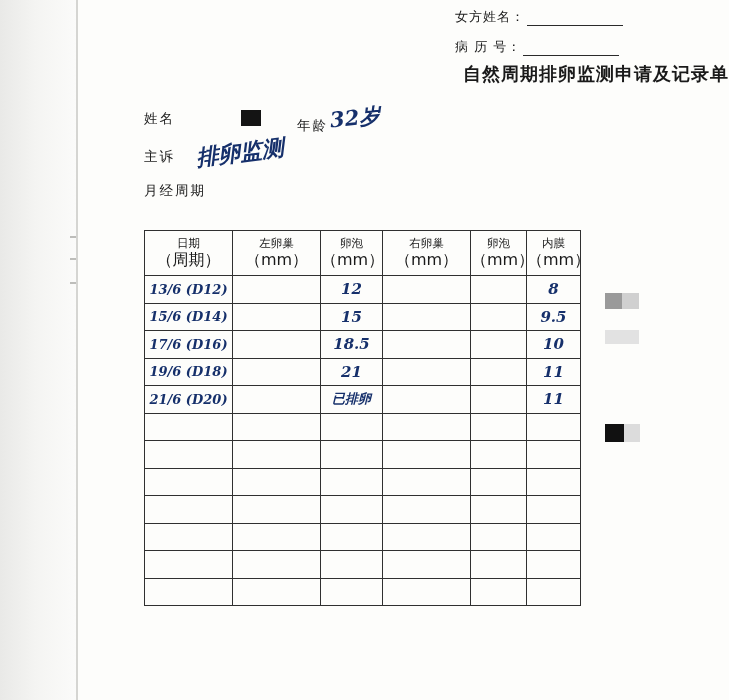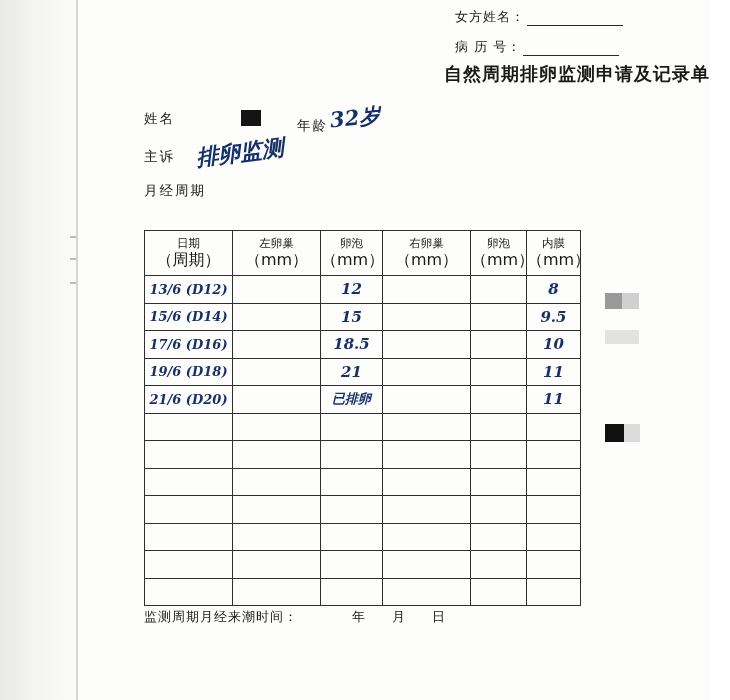--- a/index.html
+++ b/index.html
@@ -12,20 +12,21 @@
     height: 700px;
     overflow: hidden;
     font-family: "DejaVu Sans", sans-serif;
     color: #1a1a1a;
   }
   #page {
     position: relative;
     width: 710px;
     height: 700px;
     background: #fdfdfb;
+    padding-left: 19px;
   }
   
   #page:before {
     content: "";
     position: absolute;
     left: 0; top: 0;
     width: 78px; height: 700px;
     background: linear-gradient(to right, #e9e9e7 0%, #f4f4f2 45%, #fbfbfa 100%);
     pointer-events: none;
   }
@@ -326,23 +327,20 @@
         <td class="cell-date"><span class="cell-hw small"></span></td>
         <td><span class="cell-hw"></span></td>
         <td><span class="cell-hw"></span></td>
         <td><span class="cell-hw"></span></td>
         <td><span class="cell-hw"></span></td>
         <td><span class="cell-hw"></span></td>
       </tr>
     </tbody>
   </table>
 
-  <div class="footer-line">
-    <span>监测周期月经来潮时间：</span><span class="spacer-1"></span><span>年</span><span class="spacer-2"></span><span>月</span><span class="spacer-3"></span><span>日</span>
-  </div>
 
   <div class="artifact" style="left:605px; top:293px; width:17px; height:16px; background:#9a9a9a;"></div>
   <div class="artifact" style="left:622px; top:293px; width:17px; height:16px; background:#d0d0d0;"></div>
   <div class="artifact" style="left:605px; top:330px; width:34px; height:14px; background:#e2e2e2;"></div>
   <div class="artifact" style="left:605px; top:424px; width:19px; height:18px; background:#111111;"></div>
   <div class="artifact" style="left:624px; top:424px; width:16px; height:18px; background:#dcdcdc;"></div>
 
 </div>
 
 </body></html>

